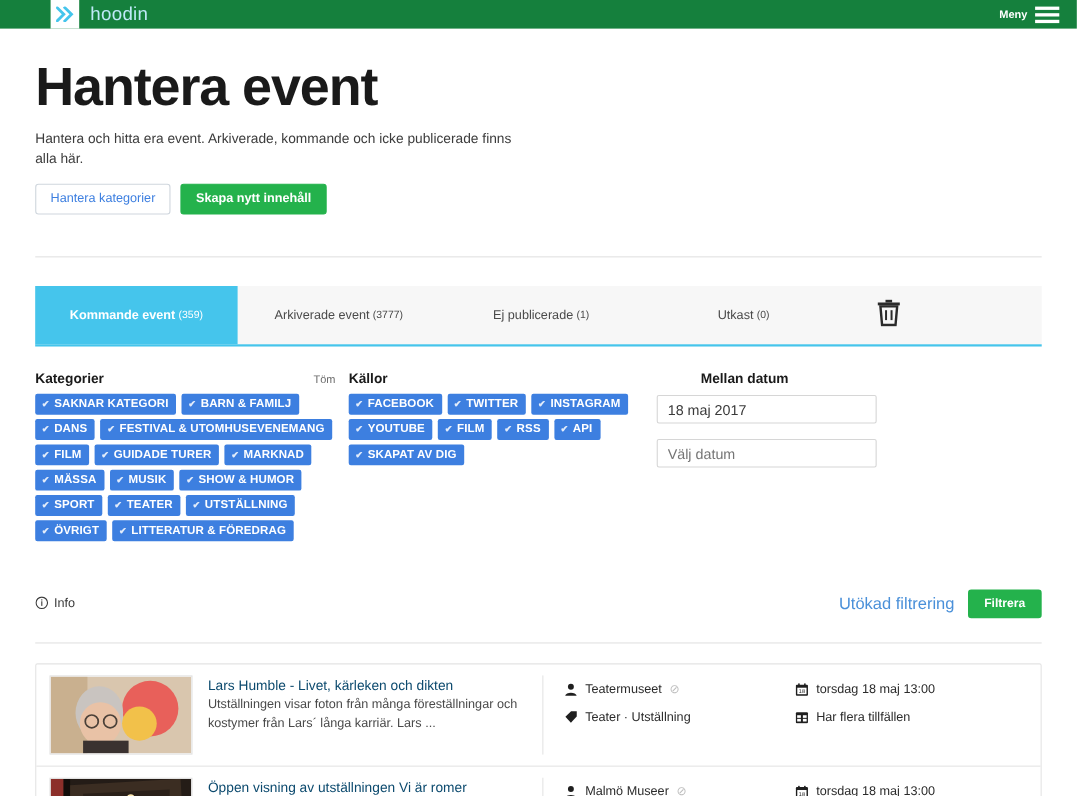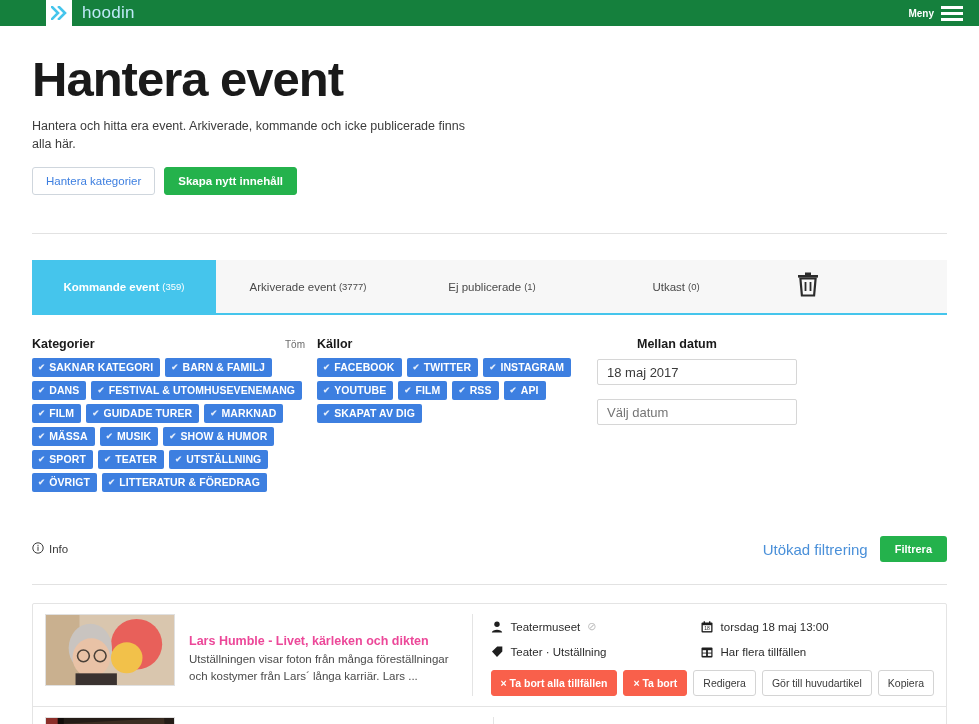--- a/index.html
+++ b/index.html
@@ -124,21 +124,21 @@
 
   .divider2 { border-top:1px solid #e2e2e2; margin-top:22px; }
 
   
   .results { margin-top:18px; border:1px solid #e4e4e4; border-radius:2px; background:#fff; }
   .result { display:flex; padding:10px 12px; border-bottom:1px solid #e4e4e4; }
   .result:last-child { border-bottom:none; }
   .thumb { width:130px; height:72px; flex:0 0 130px; overflow:hidden; border:1px solid #e0e0e0; }
   .thumb svg { display:block; width:100%; height:100%; }
   .r-text { flex:1 1 auto; padding:0 14px; min-width:0; border-right:1px solid #e4e4e4; }
-  .r-title { font-size:12.5px; font-weight:bold; color:#ec4899; margin:20px 0 3px 0; }
+  .r-title { font-size:12.5px; font-weight:normal; color:#0c4a6e; margin:2px 0 3px 0; }
   .r-desc { font-size:11.5px; color:#4a4a4a; line-height:1.45; }
   .r-meta { flex:0 0 440px; padding-left:18px; }
   .meta-grid { display:flex; }
   .meta-col { width:210px; }
   .meta-line {
     display:flex; align-items:center; gap:7px;
     font-size:11.5px; color:#2b2b2b; height:25px;
   }
   .ico { display:inline-flex; width:13px; justify-content:center; flex:0 0 13px; }
   .ban { color:#bdbdbd; font-size:11px; }
@@ -415,27 +415,20 @@
                     <rect x="0.5" y="1.5" width="11" height="10" rx="1" fill="#1f1f1f"></rect>
                     <rect x="1.7" y="4.2" width="3.4" height="2.4" fill="#ffffff"></rect>
                     <rect x="6.9" y="4.2" width="3.4" height="2.4" fill="#ffffff"></rect>
                     <rect x="1.7" y="7.5" width="3.4" height="2.4" fill="#ffffff"></rect>
                     <rect x="6.9" y="7.5" width="3.4" height="2.4" fill="#ffffff"></rect>
                   </svg>
               </span>
               <span>Har flera tillfällen</span>
             </div>
           </div>
-        </div>
-        <div class="r-btns">
-          <button class="rb rb-red">× Ta bort alla tillfällen</button>
-          <button class="rb rb-red">× Ta bort</button>
-          <button class="rb">Redigera</button>
-          <button class="rb">Gör till huvudartikel</button>
-          <button class="rb">Kopiera</button>
         </div>
       </div>
     </div>
 
     <div class="result">
       <div class="thumb">
         <svg viewBox="0 0 130 72" preserveAspectRatio="none">
           <rect width="130" height="72" fill="#241c17"></rect>
           <rect x="0" y="0" width="12" height="72" fill="#8c2f2a"></rect>
           <rect x="12" y="0" width="6" height="72" fill="#120d0a"></rect>

